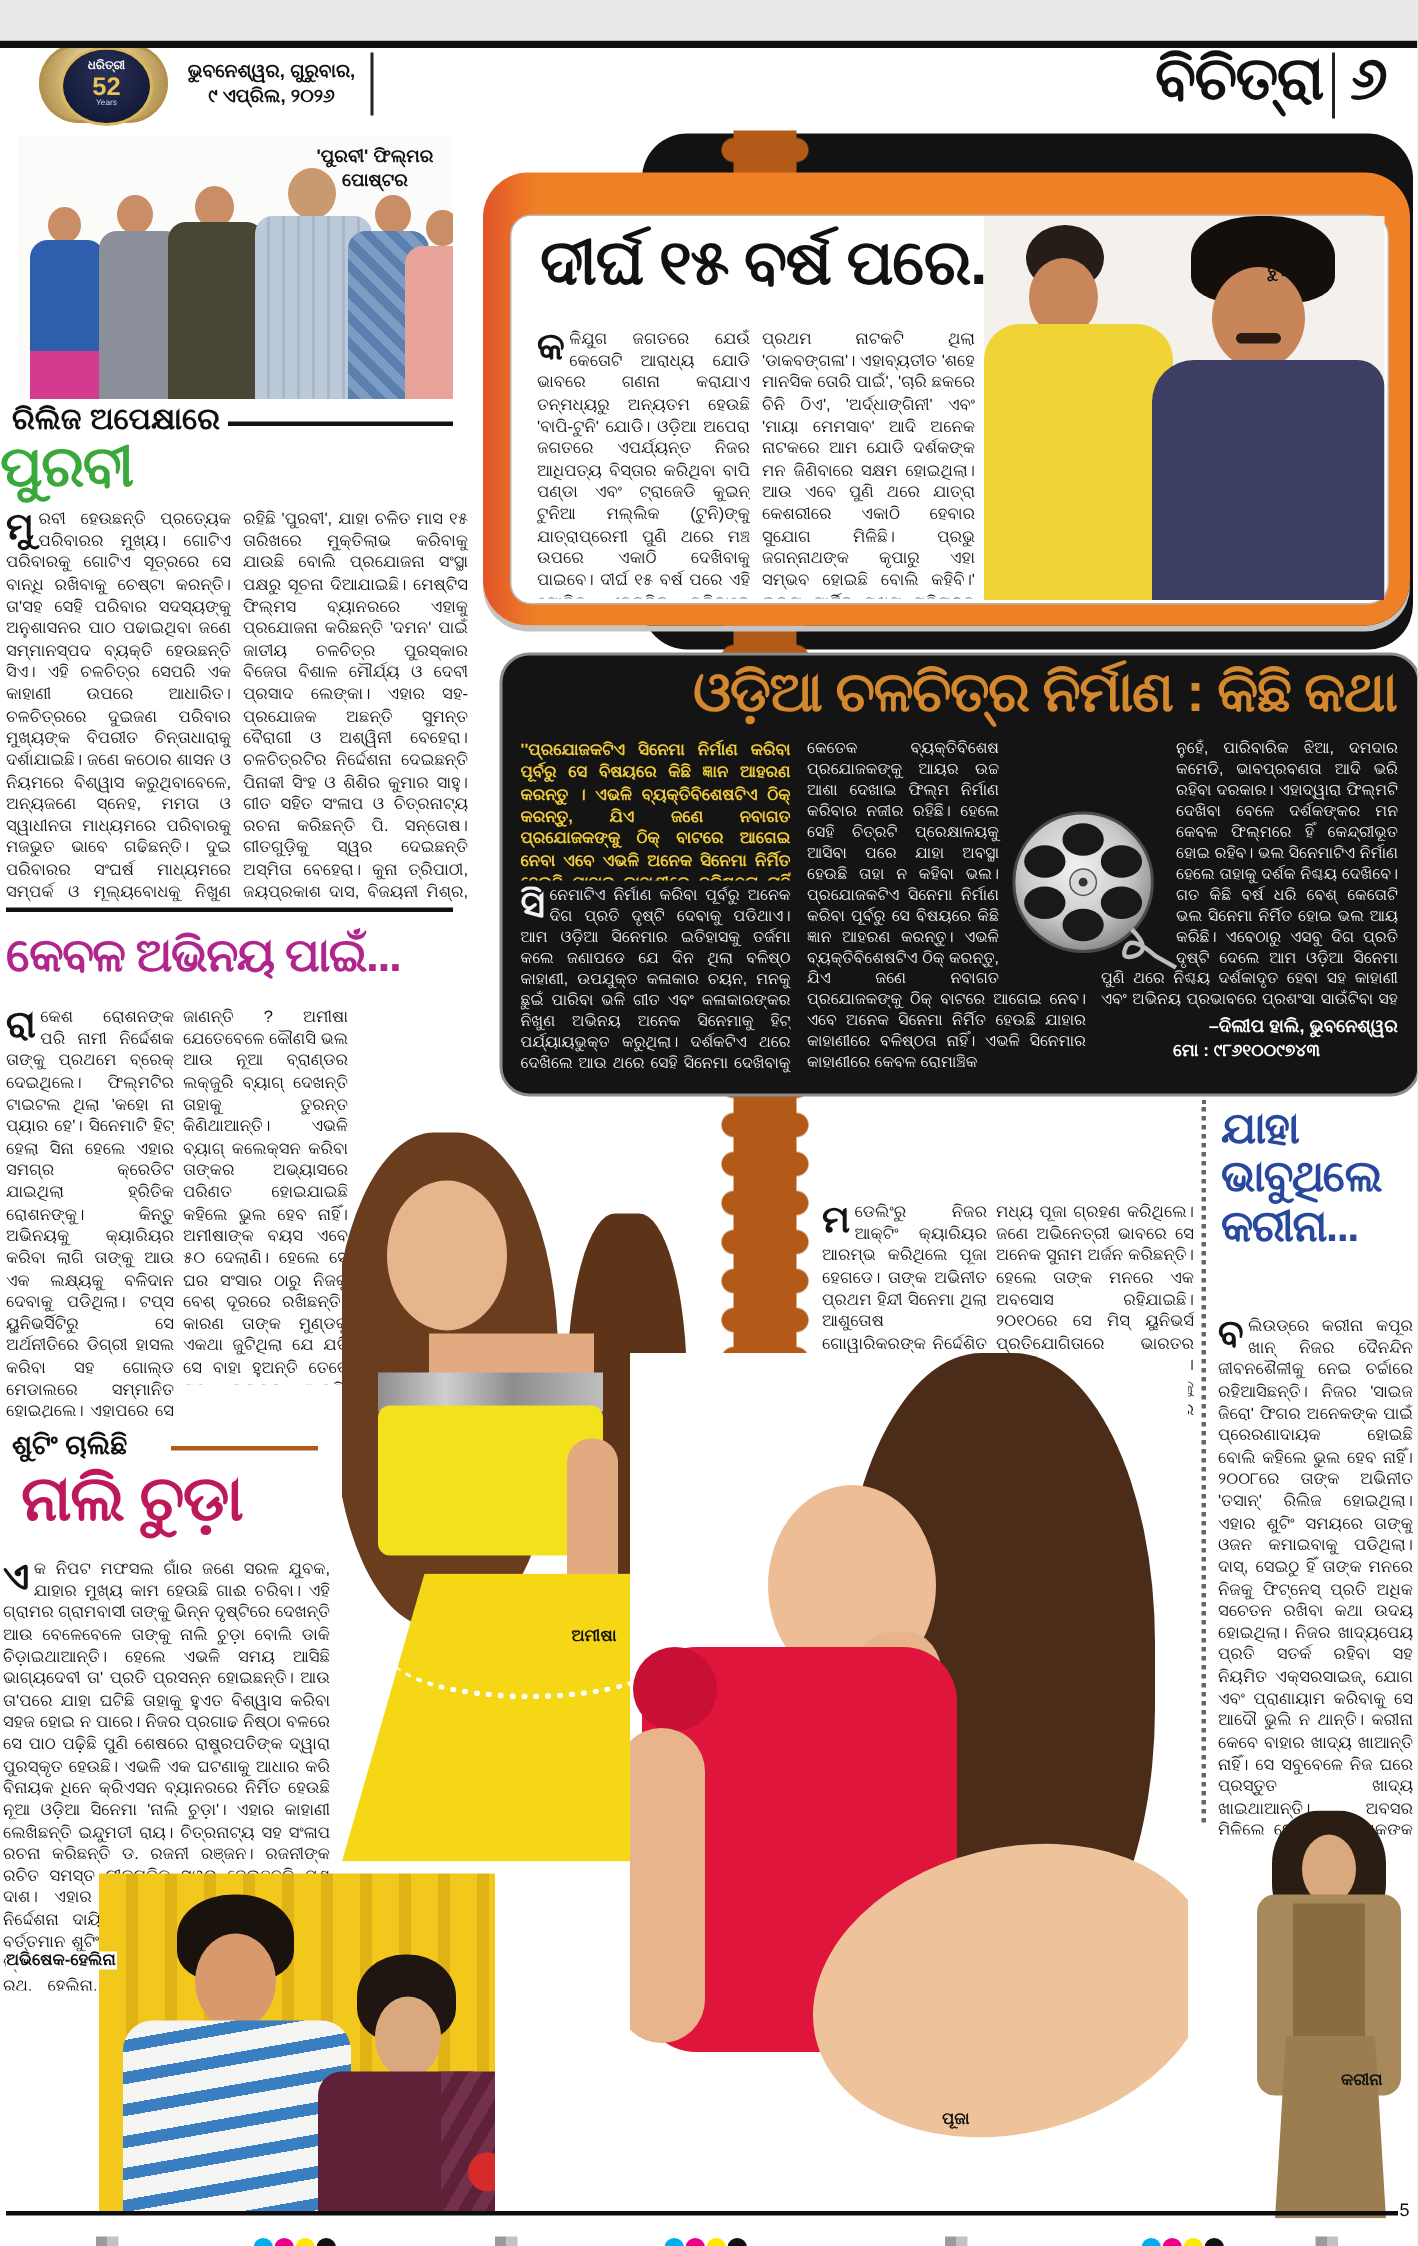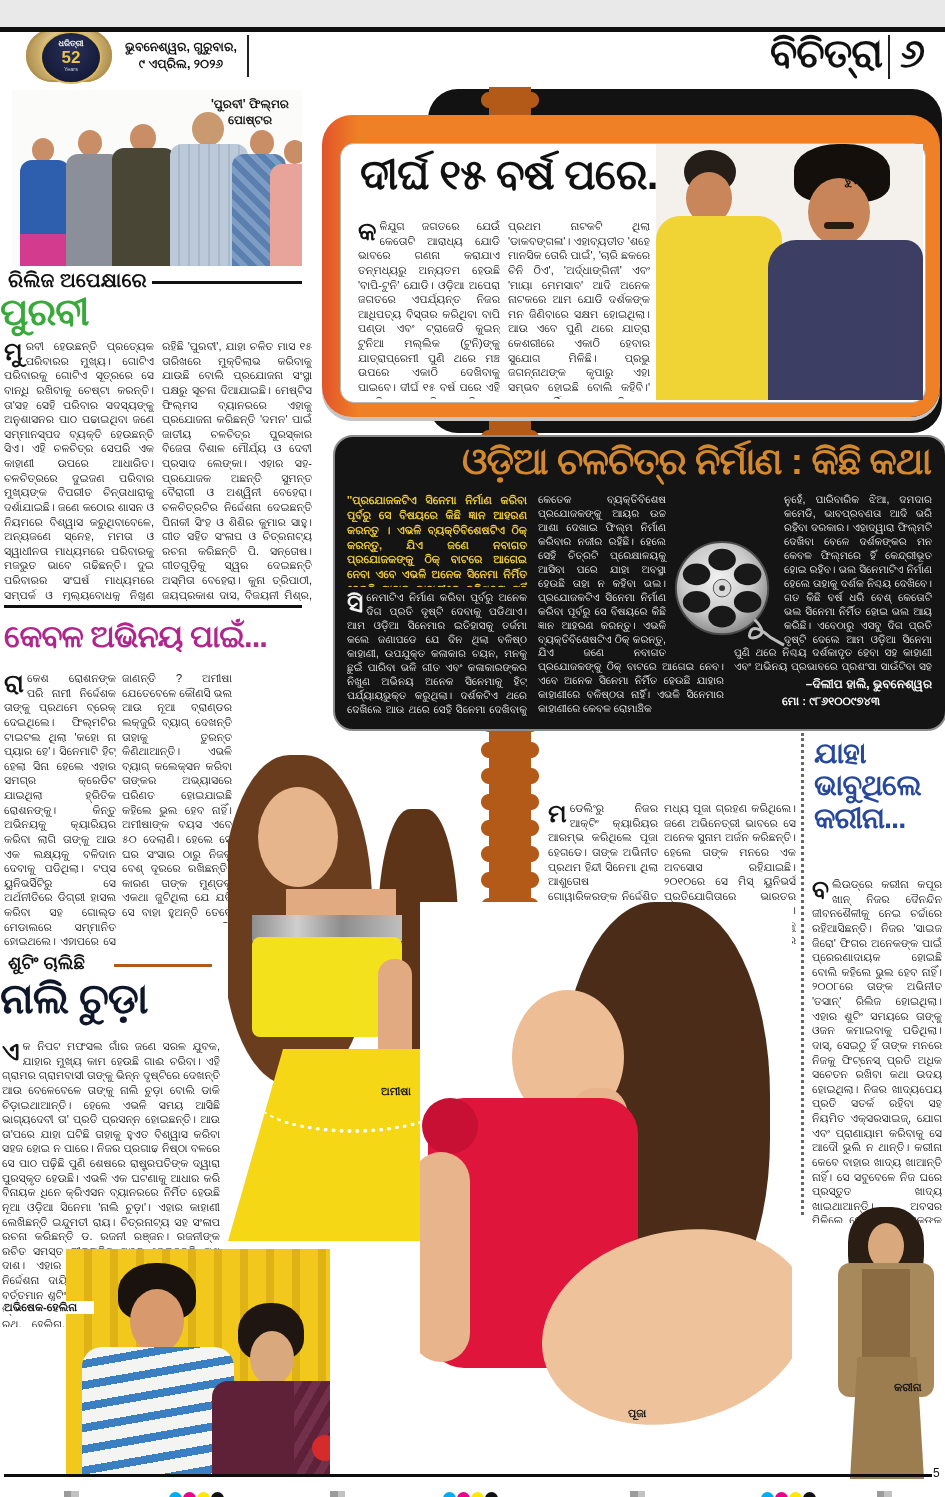--- a/index.html
+++ b/index.html
@@ -64,22 +64,22 @@
      line-height:1.3;z-index:6;}
   .release-kicker{left:8px;top:242px;font-size:20px;font-weight:bold;z-index:5;}
   .release-rule{left:152px;top:254px;width:150px;height:3px;background:#111;z-index:5;}
   .purabi-title{left:0;top:264px;width:300px;font-size:38px;font-weight:bold;
      color:#3aa93c;z-index:5;letter-spacing:-1px;}
   .sep1{left:4px;top:578px;width:298px;height:3px;background:#111;z-index:5;}
   .acting-headline{left:4px;top:592px;width:300px;font-size:31px;font-weight:bold;color:#b0268c;
      z-index:5;letter-spacing:-1px;}
   .shoot-kicker{left:8px;top:926px;font-size:18px;font-weight:bold;z-index:5;}
   .shoot-rule{left:114px;top:937px;width:98px;height:3px;background:#b35a18;z-index:5;}
-  .nali-title{left:0;top:948px;font-size:42px;font-weight:bold;color:#0f172a;z-index:5;letter-spacing:-1px;}
-  .ah-caption{left:4px;top:1274px;width:90px;font-size:11px;font-weight:bold;z-index:7;background:#fff;}
+  .nali-title{left:14px;top:948px;font-size:42px;font-weight:bold;color:#be185d;z-index:5;letter-spacing:-1px;}
+  .ah-caption{left:4px;top:1274px;width:74px;font-size:11px;font-weight:bold;z-index:7;background:#fff;}
   
   .regret-headline{left:548px;top:708px;width:260px;font-size:35px;font-weight:bold;z-index:5;letter-spacing:-1px;}
   .dots-div{left:801px;top:706px;height:482px;border-left:3px dotted #666;z-index:5;}
   .kareena-headline{left:814px;top:710px;width:128px;font-size:29px;font-weight:bold;color:#27489c;
      line-height:1.12;z-index:5;letter-spacing:-1px;}
   
   .ph{z-index:6;overflow:hidden;}
   .ph-label{font-size:11px;font-weight:bold;color:#111;z-index:8;}
   .amisha{left:228px;top:722px;width:250px;height:492px;}
   .pooja{left:420px;top:875px;width:372px;height:572px;background:#fff;}

